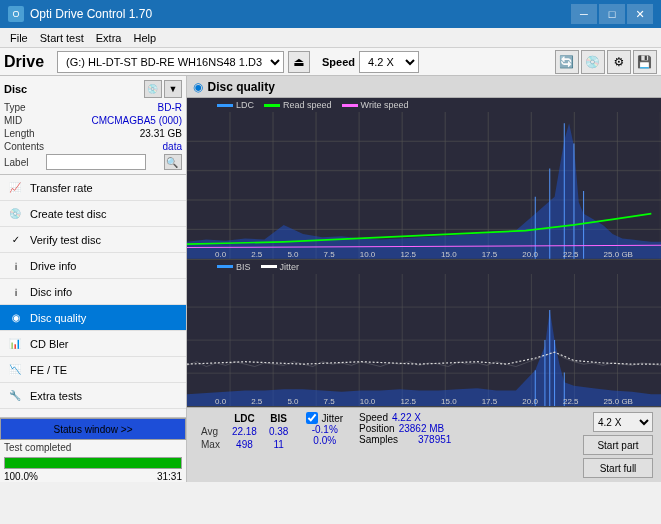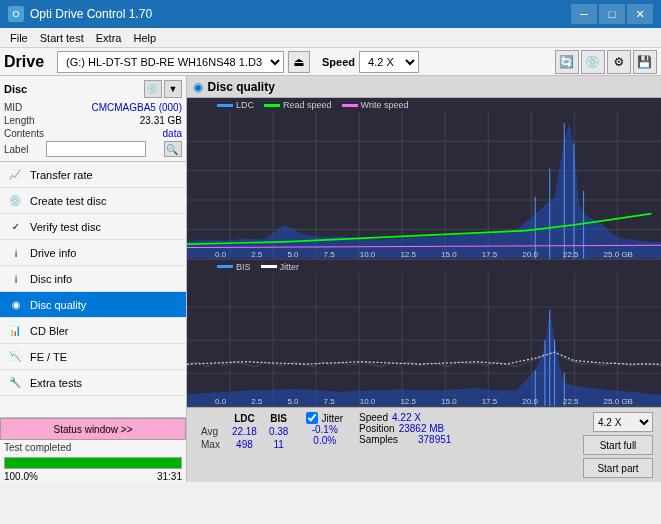--- a/index.html
+++ b/index.html
@@ -47,21 +47,21 @@
     .label-btn { width: 18px; height: 16px; background: #e0e0e0; border: 1px solid #a0a0a0; cursor: pointer; font-size: 10px; }
 
     
     .nav-items { flex: 1; }
     .nav-item { height: 26px; display: flex; align-items: center; padding: 0 8px; cursor: pointer; font-size: 11px; gap: 6px; border-bottom: 1px solid #e0e0e0; }
     .nav-item.active { background: #0078d7; color: white; }
     .nav-item-icon { width: 16px; height: 16px; display: flex; align-items: center; justify-content: center; font-size: 10px; }
 
     
     .status-section { border-top: 1px solid #c0c0c0; }
-    .status-btn { width: 100%; height: 22px; background: #f9a8d4; border: 1px solid #a0a0a0; cursor: pointer; font-size: 10px; text-align: center; }
+    .status-btn { width: 100%; height: 22px; background: #1d4ed8; border: 1px solid #a0a0a0; cursor: pointer; font-size: 10px; text-align: center; }
     .status-text { padding: 2px 4px; font-size: 10px; color: #333; }
     .progress-bar-container { height: 12px; background: #e0e0e0; border: 1px solid #a0a0a0; margin: 2px 4px; }
     .progress-bar-fill { height: 100%; background: #00b000; width: 100%; }
     .progress-info { display: flex; justify-content: space-between; padding: 0 4px; font-size: 10px; }
 
     
     .chart-area { flex: 1; background: #2a2a3a; display: flex; flex-direction: column; }
     .chart-header { background: #d8d8d8; height: 22px; display: flex; align-items: center; padding: 0 6px; gap: 4px; border-bottom: 1px solid #b0b0b0; }
     .chart-header-icon { color: #0078d7; font-size: 12px; }
     .chart-title { font-size: 12px; font-weight: bold; }
@@ -133,20 +133,24 @@
 
   <div class="sidebar">
 
     <div class="disc-section">
       <div class="disc-header">
         <span class="disc-title">Disc</span>
         <div class="disc-icons">
           <button class="disc-icon-btn">💿</button>
           <button class="disc-icon-btn">▼</button>
         </div>
+      </div>
+      <div class="disc-info-row">
+        <span class="disc-info-label">Type</span>
+        <span class="disc-info-value">BD-R</span>
       </div>
       <div class="disc-info-row">
         <span class="disc-info-label">MID</span>
         <span class="disc-info-value">CMCMAGBA5 (000)</span>
       </div>
       <div class="disc-info-row">
         <span class="disc-info-label">Length</span>
         <span class="disc-info-value black">23.31 GB</span>
       </div>
       <div class="disc-info-row">
@@ -434,18 +438,18 @@
         <div style="display:flex;gap:20px;">
           <span>Samples</span>
           <span style="color:#0000cc;">378951</span>
         </div>
       </div>
 
       <div style="display:flex;flex-direction:column;gap:3px;margin-left:auto;align-items:flex-end;">
         <select style="height:20px;font-size:10px;border:1px solid #a0a0a0;width:60px;">
           <option>4.2 X</option>
         </select>
+        <button class="start-btn">Start part</button>
         <button class="start-btn">Start full</button>
-        <button class="start-btn">Start part</button>
       </div>
     </div>
   </div>
 </div>
 
 </body></html>

